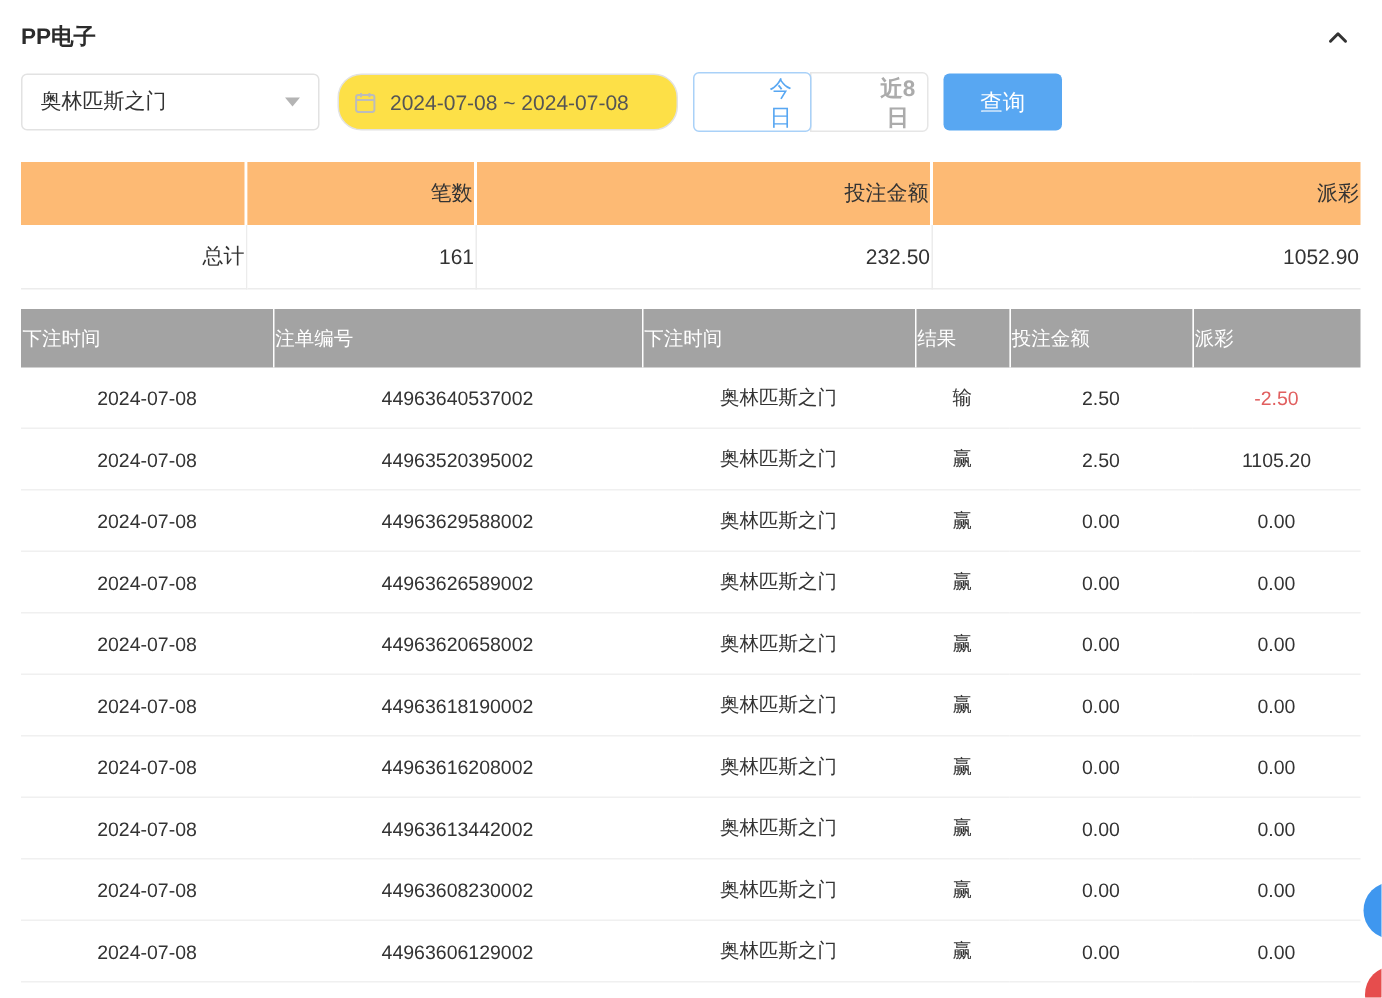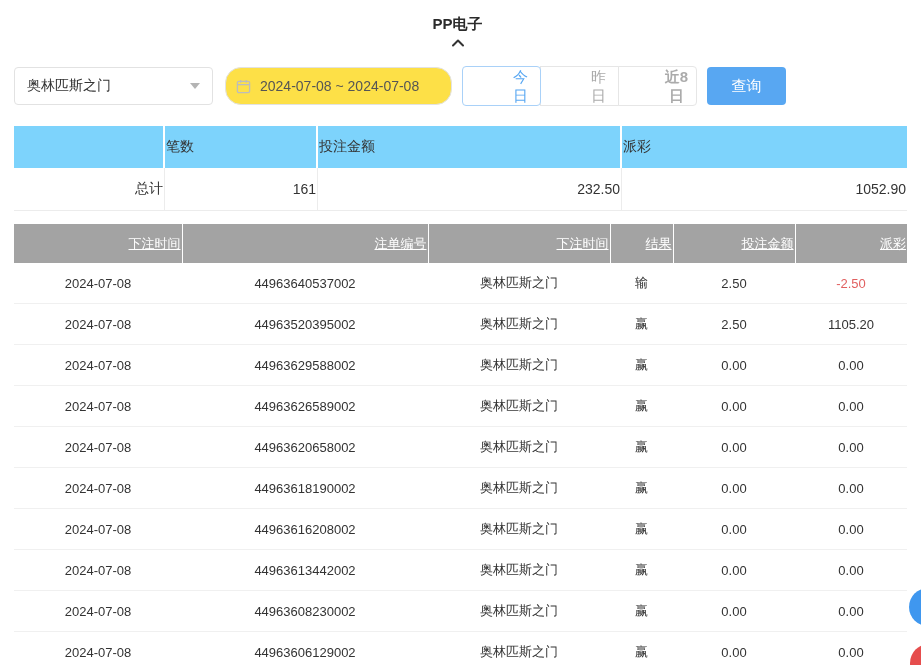--- a/index.html
+++ b/index.html
@@ -4,21 +4,20 @@
 <style>
   html,body{margin:0;padding:0;}
   body{
     width:921px;height:665px;overflow:hidden;position:relative;
     background:#ffffff;font-family:"Liberation Sans",sans-serif;color:#333;
   }
   
   .panel-header{
     display:flex;justify-content:space-between;align-items:center;
     padding:15px 20px 12px 14px;
-    flex-direction:column;
   }
   .panel-title{font-size:15px;font-weight:700;color:#2b2b2b;}
   .collapse-btn{width:18px;height:18px;display:flex;align-items:center;justify-content:center;cursor:pointer;}
   
   .filter-row{display:flex;align-items:center;padding:2px 14px 0 14px;}
   .select{
     width:199px;height:38px;box-sizing:border-box;
     border:1px solid #e2e2e2;border-radius:4px;background:#fff;
     display:flex;align-items:center;justify-content:space-between;
     padding:0 12px;font-size:14px;color:#333;margin-right:12px;cursor:pointer;
@@ -48,34 +47,34 @@
   }
   .query-btn{
     width:79px;height:38px;border:none;border-radius:4px;cursor:pointer;
     background:var(--accent,#58a7f2);color:#fff;font-size:15px;
     font-family:"Liberation Sans",sans-serif;
   }
   
   table{border-spacing:0;table-layout:fixed;}
   .summary-table{margin:20px 14px 0 14px;width:893px;font-size:14px;}
   .summary-table thead th{
-    background:#7dd3fc;height:40px;font-weight:400;color:#333;
-    border-right:2px solid #fff;text-align:left;margin-top:41px;
+    background:#fdba74;height:40px;font-weight:400;color:#333;
+    border-right:2px solid #fff;text-align:right;margin-top:41px;
   }
   .summary-table thead th:last-child{border-right:none;}
   .summary-table tbody td{
     height:40px;text-align:right;background:#fff;color:#333;
     border-bottom:1px solid #ececec;border-right:1px solid #ececec;
   }
   .summary-table tbody td:last-child{border-right:none;}
   
   .main-table{margin:13px 14px 0 14px;width:893px;font-size:13px;border-collapse:collapse;}
   .main-table thead th{
     background:var(--table-header-bg,#a3a3a3);color:#fff;height:37px;
-    font-weight:400;border-right:1px solid #fff;text-align:right;text-decoration:underline;
+    font-weight:400;border-right:1px solid #fff;text-align:left;
   }
   .main-table thead th:last-child{border-right:none;}
   .main-table tbody td{
     height:38px;text-align:center;color:#333;background:#fff;
     border-bottom:1px solid #f0f0f0;
     overflow:hidden;white-space:nowrap;
   }
   .main-table tbody td.neg{color:var(--negative,#e15f5f);}
   
   .float-btn{position:absolute;border-radius:50%;width:38px;height:38px;cursor:pointer;}
@@ -107,21 +106,20 @@
         <line x1="1.5" y1="6" x2="14.5" y2="6" stroke="#bcbcbc" stroke-width="1.4"></line>
         <line x1="5" y1="1" x2="5" y2="4" stroke="#bcbcbc" stroke-width="1.4"></line>
         <line x1="11" y1="1" x2="11" y2="4" stroke="#bcbcbc" stroke-width="1.4"></line>
       </svg>
     </span>
     <span>2024-07-08 ~ 2024-07-08</span>
   </div>
 
   <div class="btn-group">
     <button class="qbtn active">今日</button>
-    <button class="qbtn">昨日</button>
     <button class="qbtn">近8日</button>
   </div>
 
   <button class="query-btn">查询</button>
 </div>
 
 <table class="summary-table">
   <colgroup>
     <col style="width:151px">
       <col style="width:153px">

